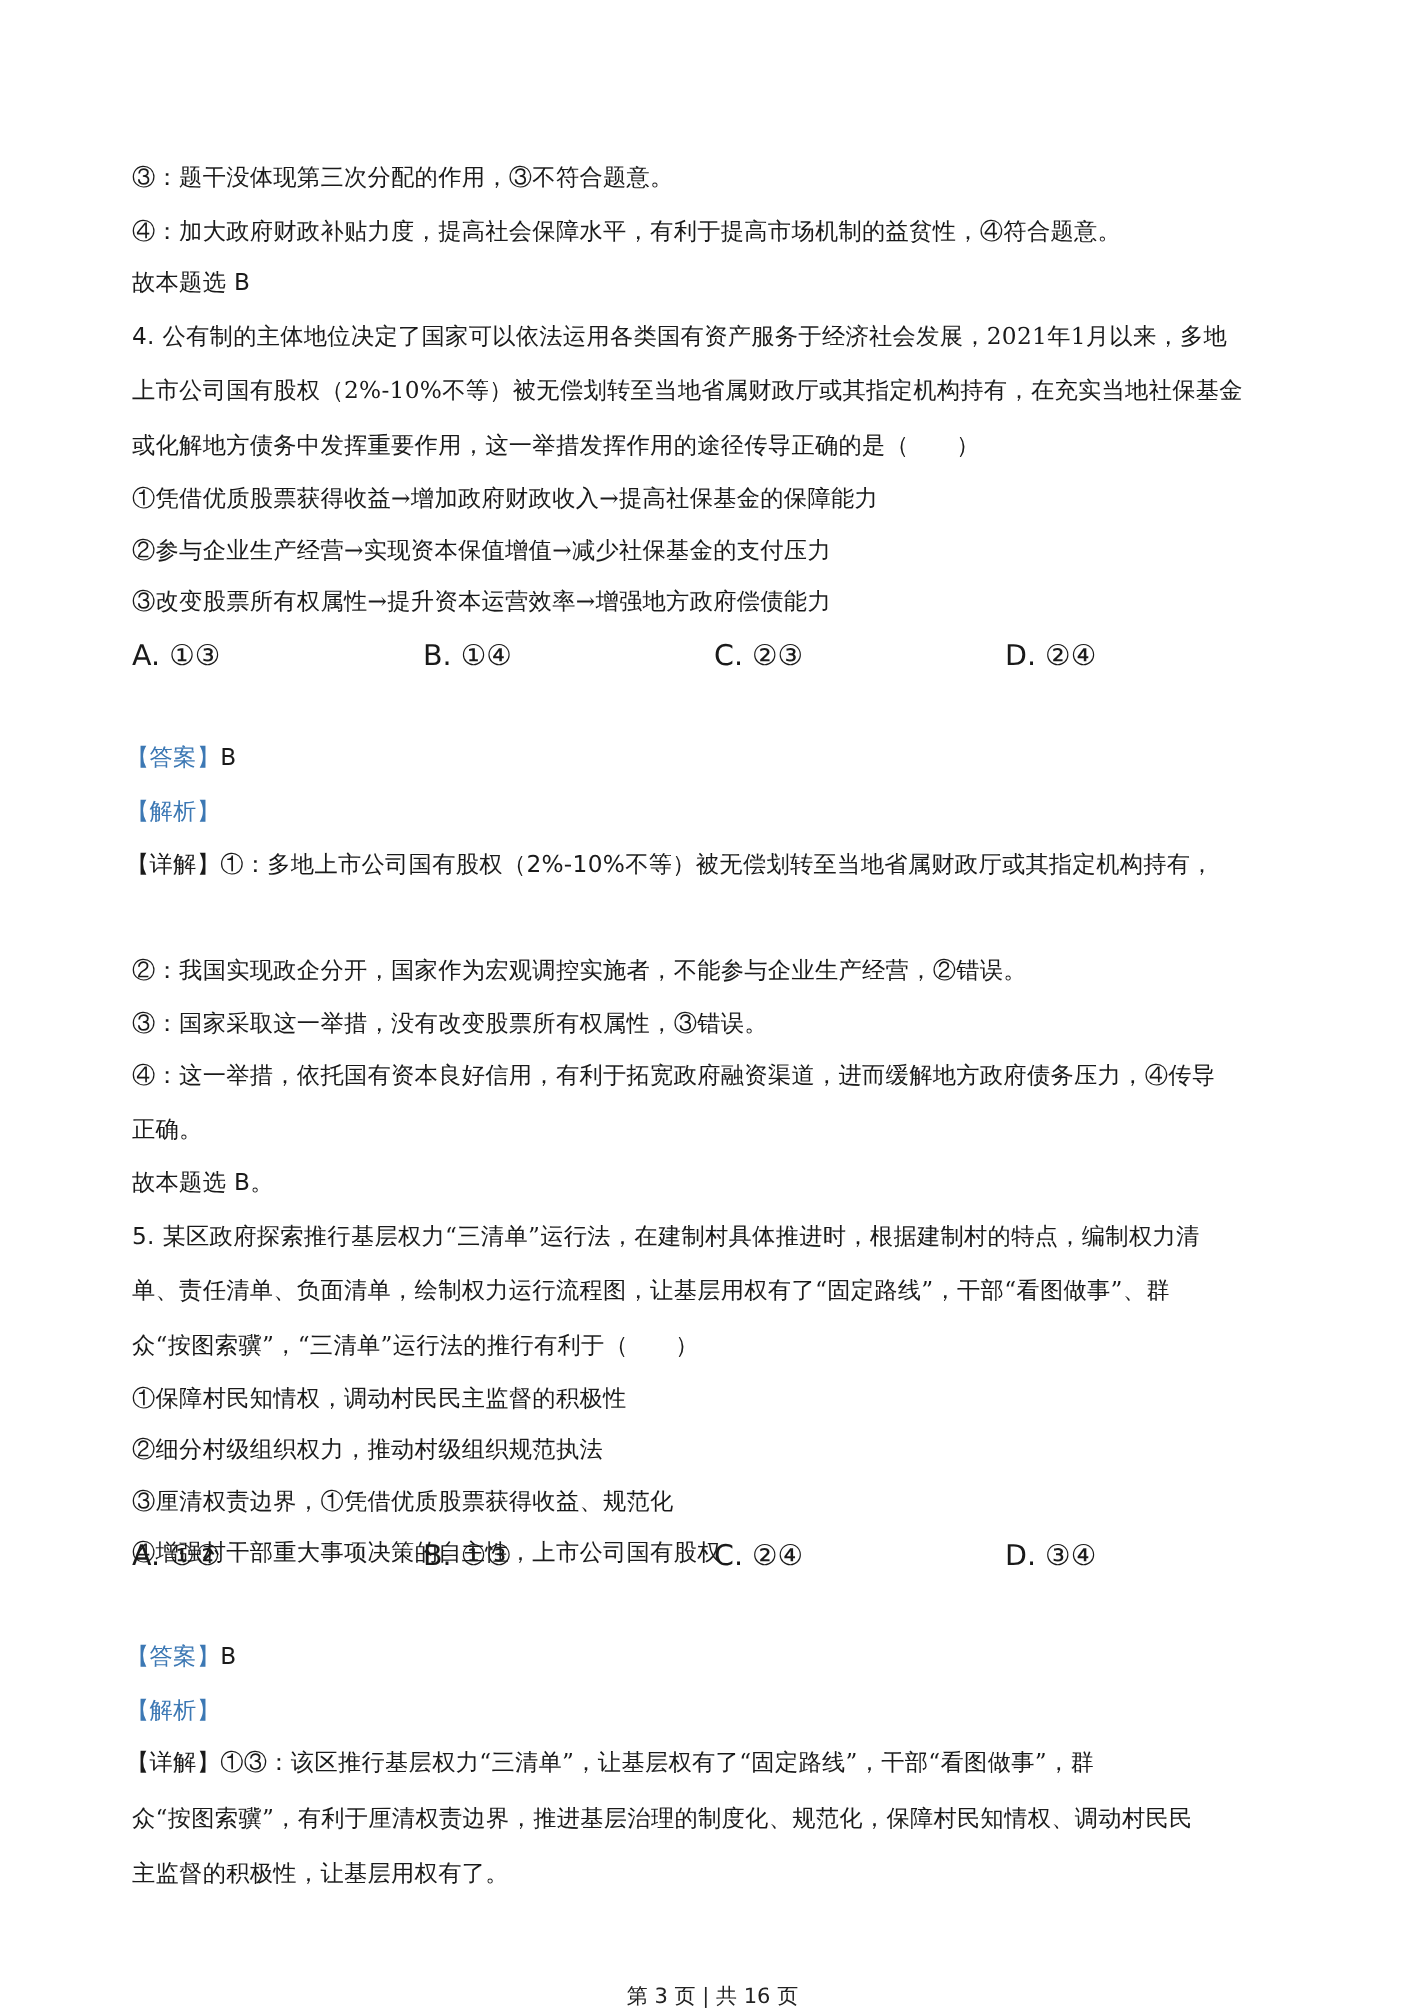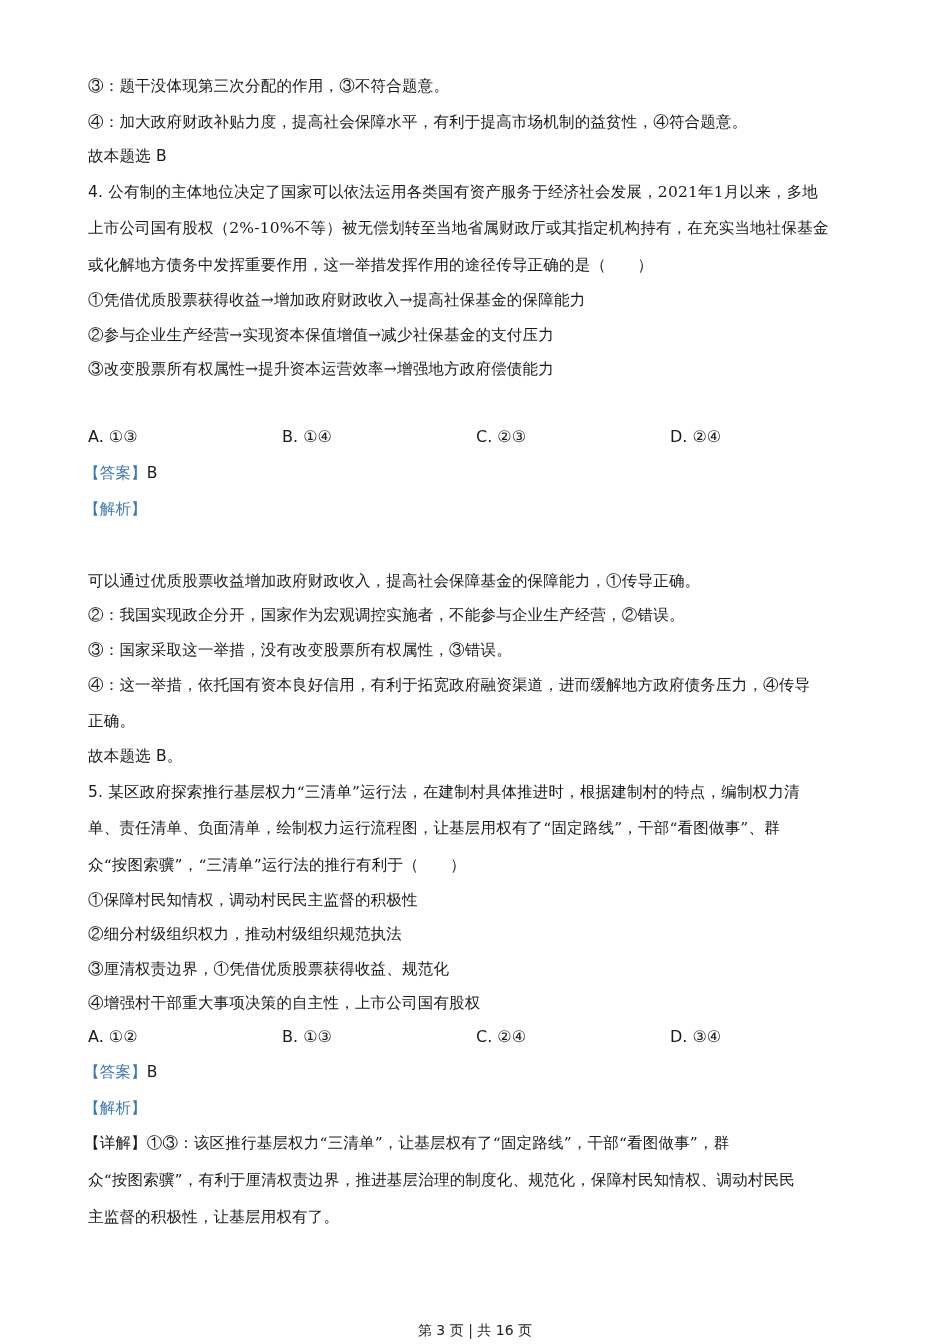--- a/index.html
+++ b/index.html
@@ -4,26 +4,26 @@
 <style>
   html, body { margin: 0; padding: 0; background: #ffffff; }
   body {
     width: 950px; height: 1344px; position: relative; overflow: hidden;
     font-family: "DejaVu Serif", "Liberation Serif", serif;
     color: #1a1a1a;
   }
   .page { position: absolute; left: 0; top: 0; width: 950px; height: 1344px; }
   .line {
     position: absolute; left: 88px; font-size: 15.5px; line-height: 20px;
-    white-space: nowrap; letter-spacing: 0.2px;
+    white-space: nowrap; letter-spacing: 0.2px; margin-top: 32px;
   }
   .sans { font-family: "DejaVu Sans", "Liberation Sans", sans-serif; }
   .qnum { font-family: "DejaVu Sans", "Liberation Sans", sans-serif; font-weight: normal; }
   .label { color: #3c78b4; font-family: Liberation Serif, serif; }
-  .opt { position: absolute; font-size: 16px; line-height: 20px; white-space: nowrap; }
+  .opt { position: absolute; font-size: 19px; line-height: 20px; white-space: nowrap; }
   .opt .letter { font-family: "DejaVu Sans", "Liberation Sans", sans-serif; }
   .footer {
     position: absolute; left: 0; width: 950px; top: 1322px; text-align: center;
     font-size: 14px; color: #222;
   }
   .footer .num { font-family: "DejaVu Sans", "Liberation Sans", sans-serif; }
 </style>
 </head>
 <body>
 
@@ -64,21 +64,23 @@
     <span>②④</span>
   </div>
 
   <div class="line" style="top:463px; left:84px">
     <span class="label">【答案】</span><span class="sans">B</span>
   </div>
   <div class="line" style="top:499px; left:84px">
     <span class="label">【解析】</span>
   </div>
 
-  <div class="line" style="top:571px">可以通过优质股票收益增加政府财政收入，提高社会保障基金的保障能力，①传导正确。</div>
+  <div class="line" style="top:534px; left:84px">
+    <span>【详解】</span><span>①：多地上市公司国有股权（</span><span class="sans">2%-10%</span><span>不等）被无偿划转至当地省属财政厅或其指定机构持有，</span>
+  </div>
   <div class="line" style="top:640px">③：国家采取这一举措，没有改变股票所有权属性，③错误。</div>
   <div class="line" style="top:605px">②：我国实现政企分开，国家作为宏观调控实施者，不能参与企业生产经营，②错误。</div>
   <div class="line" style="top:675px">④：这一举措，依托国有资本良好信用，有利于拓宽政府融资渠道，进而缓解地方政府债务压力，④传导</div>
   <div class="line" style="top:711px">正确。</div>
   <div class="line" style="top:746px">
     <span>故本题选</span>
     <span class="sans">B</span><span>。</span>
   </div>
 
   <div class="line" style="top:782px">

